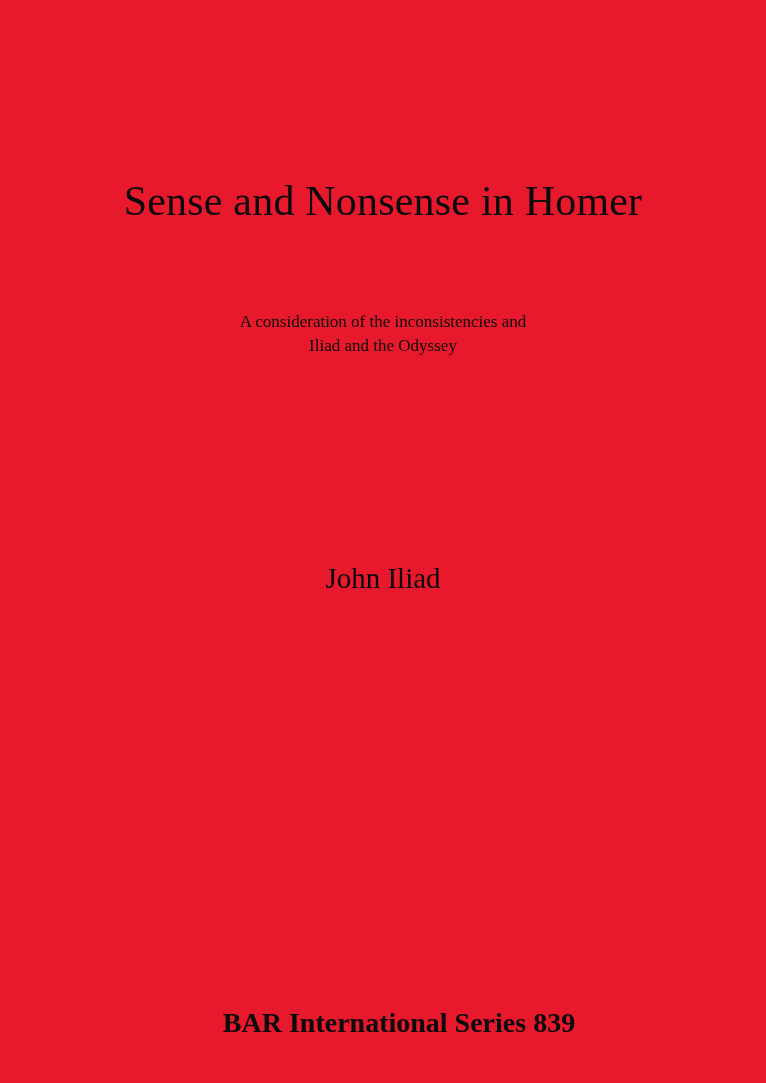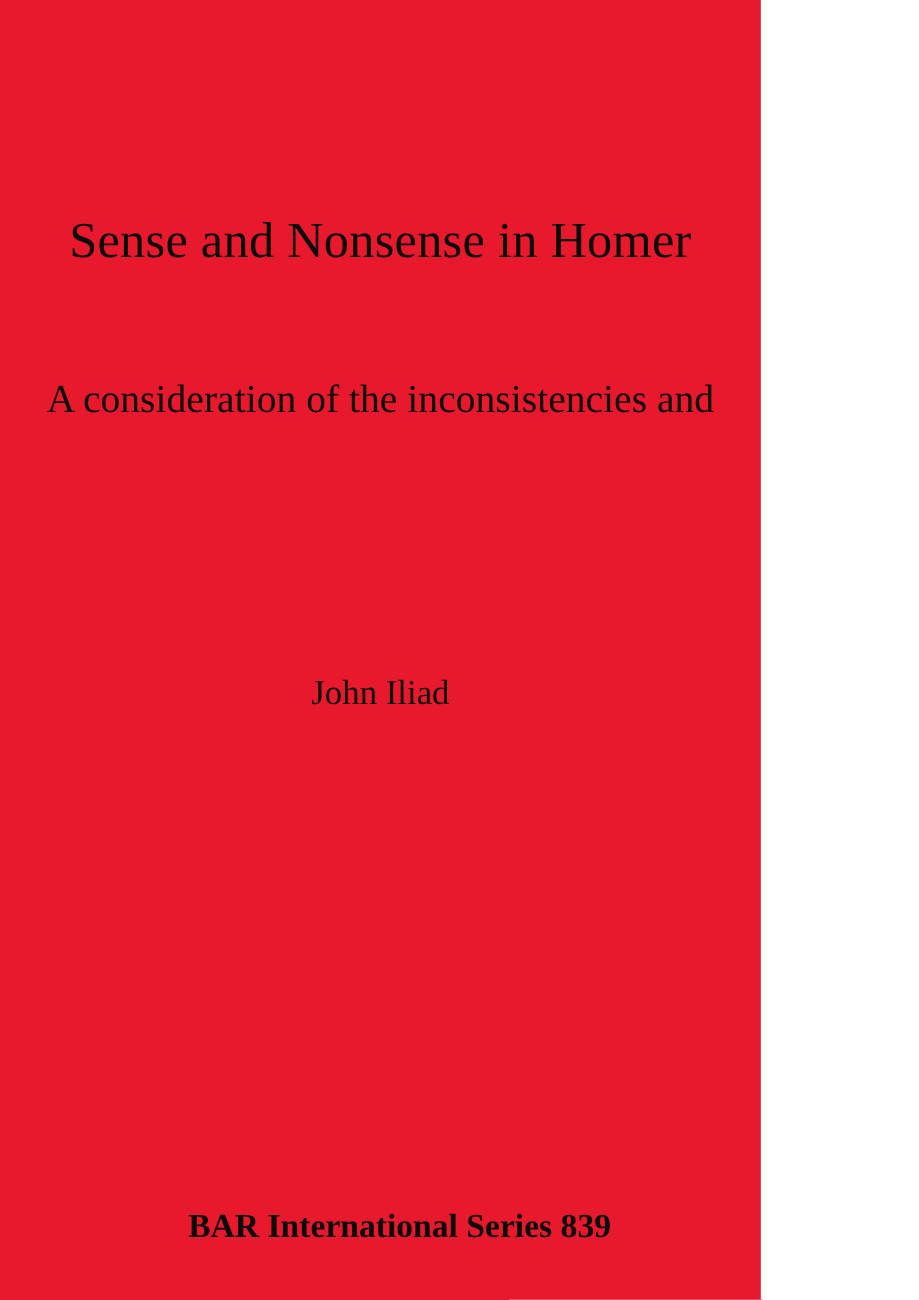--- a/index.html
+++ b/index.html
@@ -7,21 +7,21 @@
     padding: 0;
   }
   body {
     width: 766px;
     height: 1083px;
     background: #ffffff;
     font-family: "Liberation Serif", serif;
   }
   .cover {
     position: relative;
-    width: 634px;
+    width: 766px;
     height: 1083px;
     background: #e8192c;
     box-sizing: border-box;
     overflow: hidden;
   }
   .title-block {
     position: absolute;
     left: 0;
     right: 0;
     top: 178px;
@@ -38,21 +38,21 @@
   }
   .subtitle-block {
     position: absolute;
     left: 0;
     right: 0;
     top: 310px;
     text-align: center;
   }
   .subtitle-line {
     font-family: "Liberation Serif", serif;
-    font-size: 33px;
+    font-size: 17px;
     font-weight: 400;
     color: #0a0a0a;
     line-height: 1.42;
     margin: 0;
   }
   .author-block {
     position: absolute;
     left: 0;
     right: 0;
     top: 562px;
@@ -94,20 +94,21 @@
 <body>
 
 <div class="cover">
 
   <div class="title-block">
     <h1 class="main-title">Sense and Nonsense in Homer</h1>
   </div>
 
   <div class="subtitle-block">
     <p class="subtitle-line">A consideration of the inconsistencies and</p>
+    <p class="subtitle-line">Iliad and the Odyssey</p>
   </div>
 
   <div class="author-block">
     <p class="author-name">John Iliad</p>
   </div>
 
   <div class="series-block">
     <p class="series-line">BAR International Series 839</p>
   </div>
 

